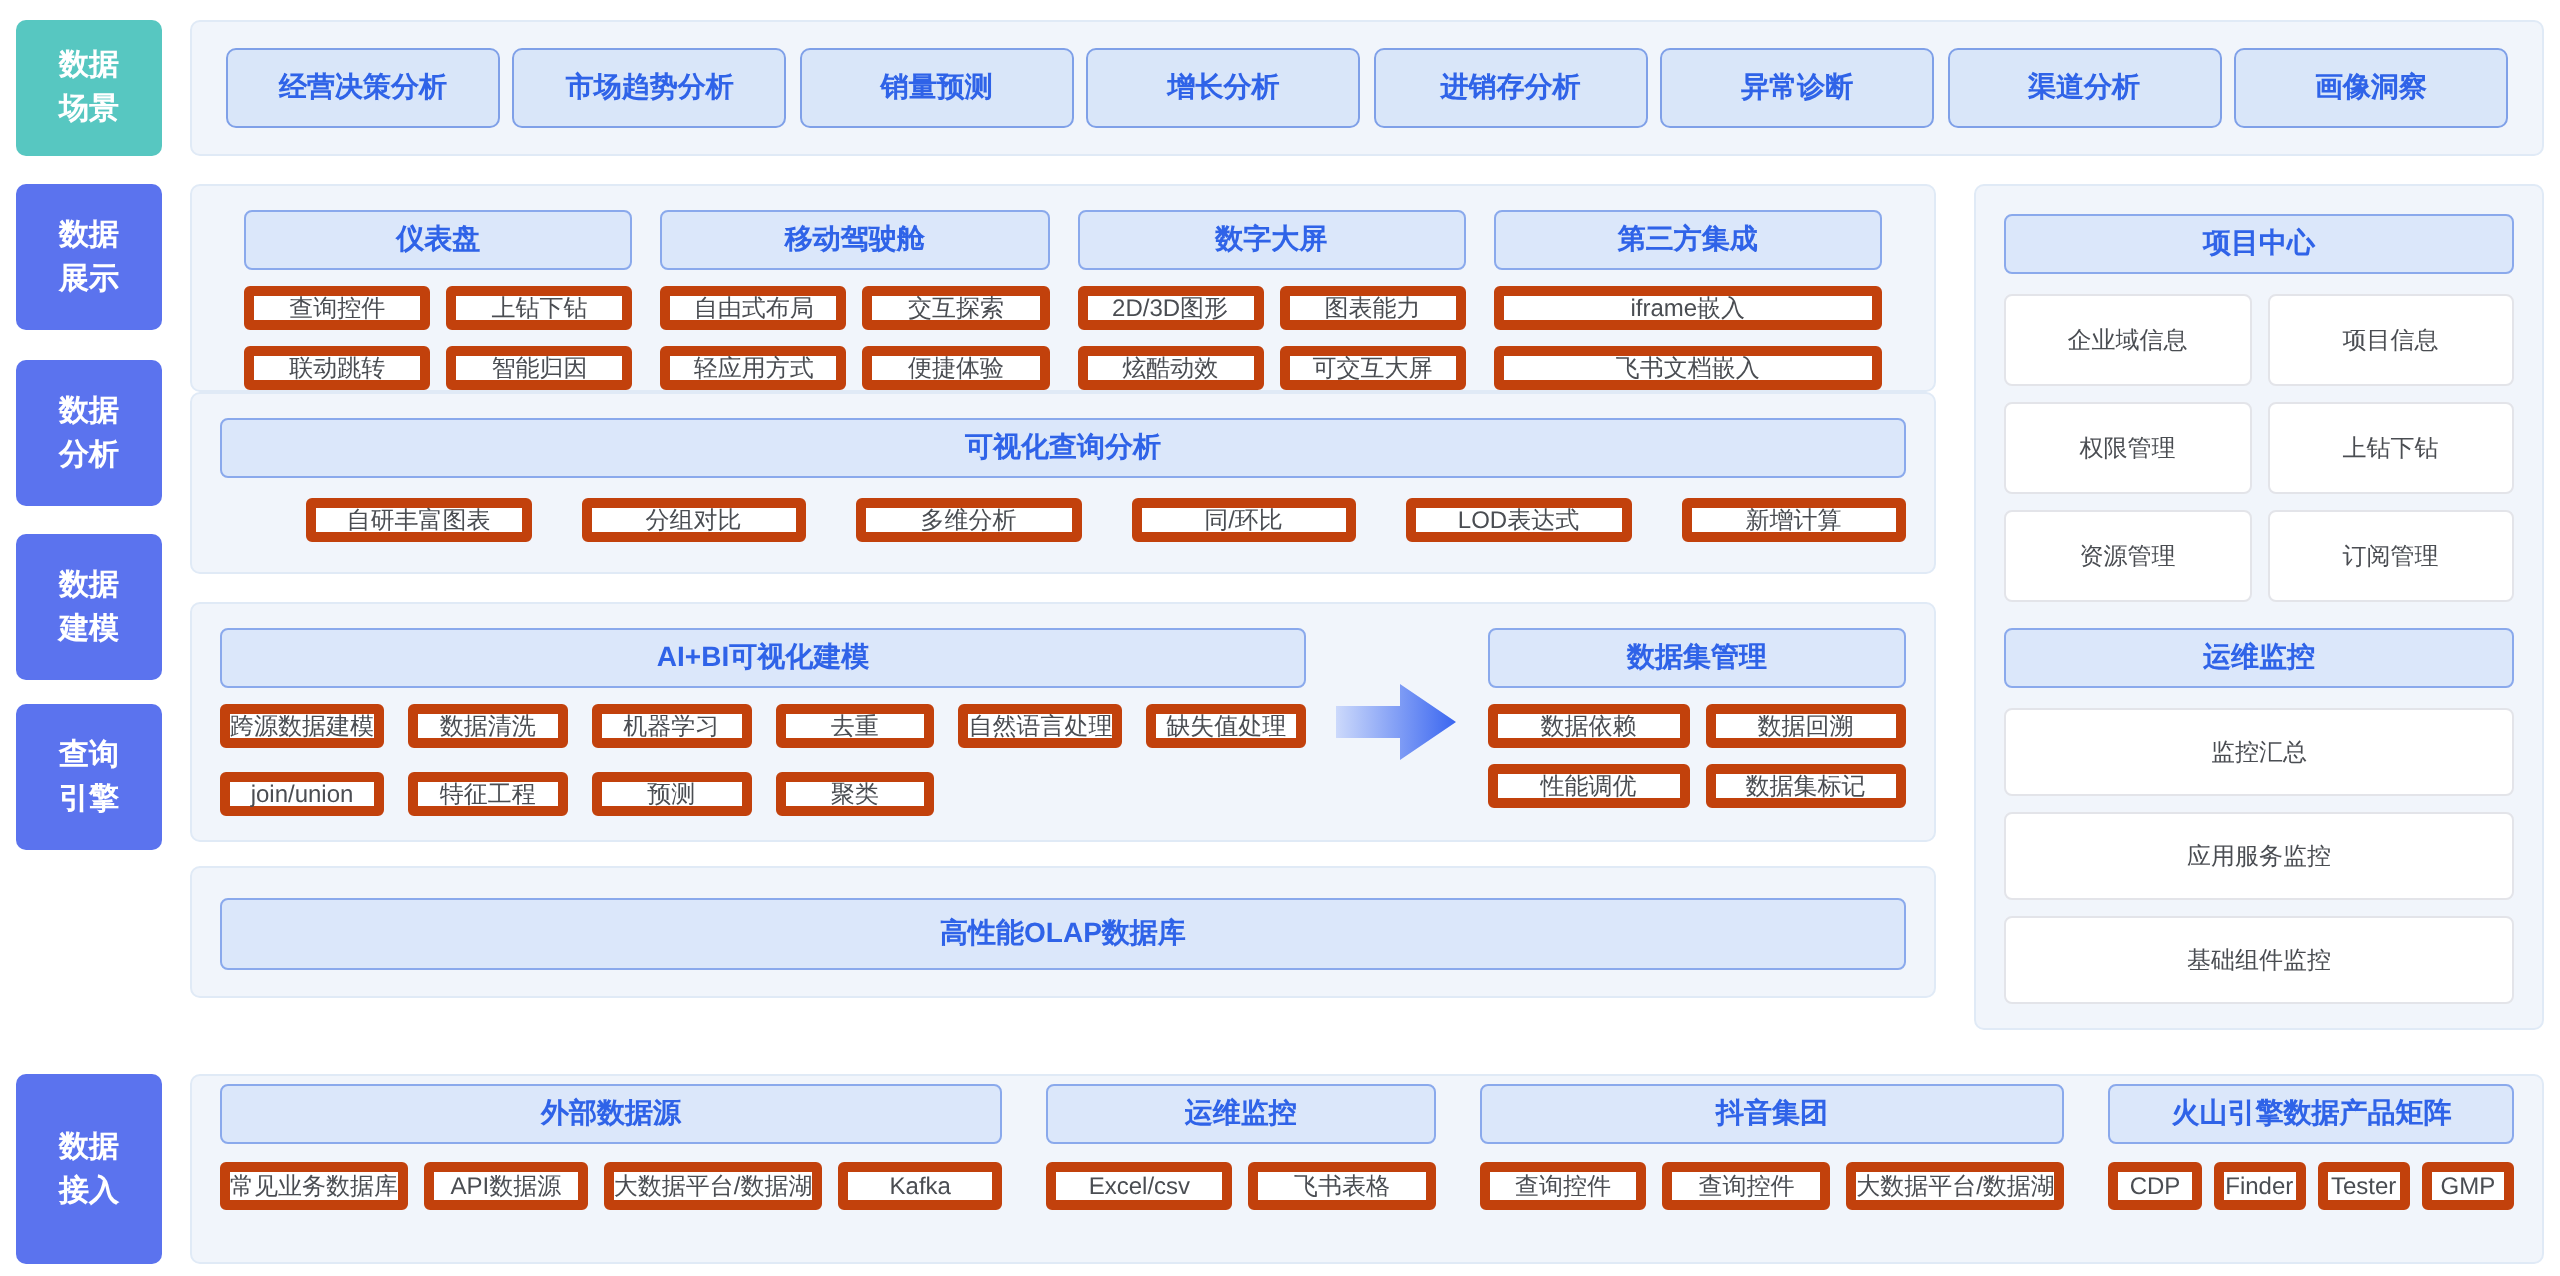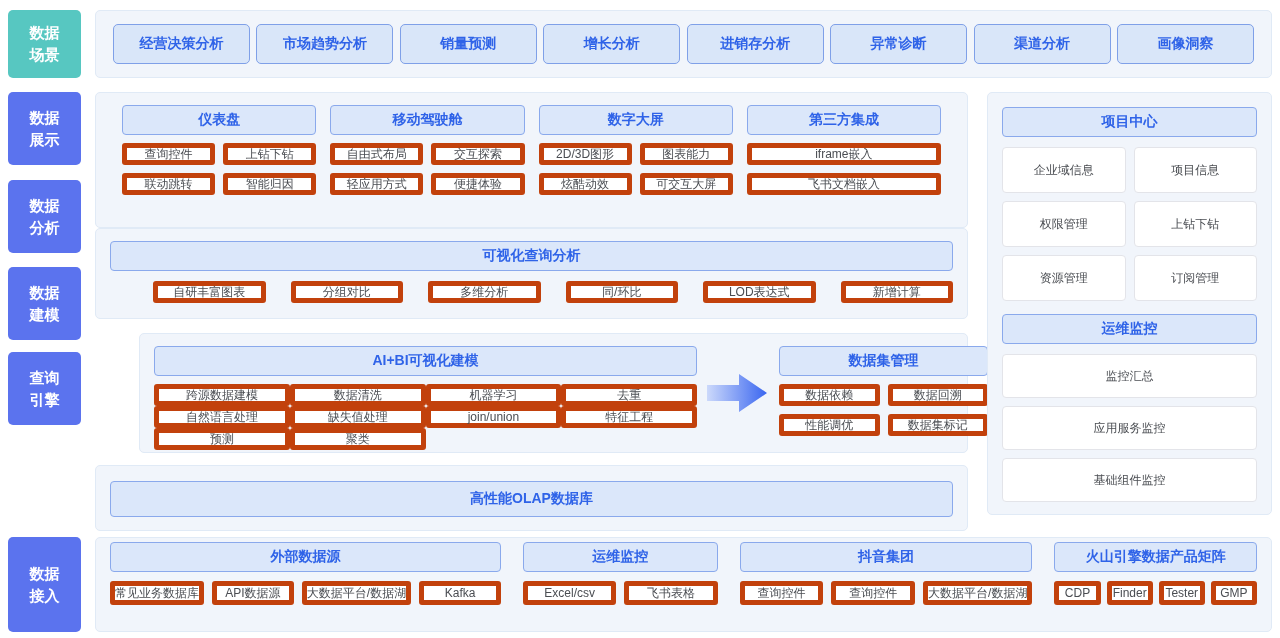--- a/index.html
+++ b/index.html
@@ -27,39 +27,39 @@
     color:#2f63e8; font-weight:700; font-size:14px; display:flex; align-items:center; justify-content:center;
   }
   .middle { position:absolute; left:8px; top:92px; width:1264px; height:436px; }
   .mid-rails { position:absolute; left:0; top:0; width:73px; height:436px; display:flex; flex-direction:column; }
   .mid-rails .rail { width:73px; }
   .r-display { height:118px; }
   .r-analysis { height:91px; margin-top:15px; }
   .r-modeling { height:120px; margin-top:14px; }
   .r-engine { height:66px; margin-top:12px; }
   .mid-center { position:absolute; left:87px; top:0; width:873px; }
-  .sec-display { height:136px; padding:12px 26px; display:flex; gap:14px; }
+  .sec-display { height:104px; padding:12px 26px; display:flex; gap:14px; }
   .group { flex:1; display:flex; flex-direction:column; gap:8px; min-width:0; }
   .group-header {
     height:30px; background:#dbe7fa; border:1px solid #8aa9ec; border-radius:4px;
     color:#2f63e8; font-weight:700; font-size:14px; flex:0 0 30px;
     display:flex; align-items:center; justify-content:center;
   }
   .grid2 { display:grid; grid-template-columns:1fr 1fr; gap:8px; }
   .grid1 { display:grid; grid-template-columns:1fr; gap:8px; }
   .chip {
     height:22px; background:#ffffff; border:5px solid #c2410c; border-radius:3px;
     color:#4a4d52; font-size:12px; display:flex; align-items:center; justify-content:center; white-space:nowrap;
   }
   .sec-analysis { height:91px; padding:12px 14px; display:flex; flex-direction:column; gap:10px; }
   .sec-analysis .group-header { flex:0 0 30px; }
   .row6 { display:grid; grid-template-columns:repeat(6,1fr); gap:25px;padding-left:43px; }
-  .sec-modeling { height:120px; margin-top:14px; padding:12px 14px; display:flex; gap:10px;margin-left:44px; }
+  .sec-modeling { height:120px; margin-top:14px; padding:12px 14px; display:flex; gap:10px; }
   .mod-left { width:543px; flex:0 0 543px; display:flex; flex-direction:column; gap:8px; }
-  .grid5 { display:grid; grid-template-columns:repeat(4,1fr); gap:0; }
+  .grid5 { display:grid; grid-template-columns:repeat(6,1fr); gap:12px; }
   .arrow-wrap { flex:1; display:flex; align-items:center; justify-content:center; }
   .mod-right { width:209px; flex:0 0 209px; display:flex; flex-direction:column; gap:8px; }
   .sec-engine { height:66px; margin-top:12px; padding:15px 14px; display:flex; }
   .sec-engine .group-header { flex:1; height:36px; }
   
   .right-panel { position:absolute; left:979px; top:0; width:285px; height:423px; padding:14px; }
   .right-panel .group-header { margin-bottom:10px; height:30px; }
   .panel-grid2 { display:grid; grid-template-columns:1fr 1fr; gap:8px; }
   .panel-item {
     height:46px; background:#fff; border:1px solid #e3e4e9; border-radius:4px;

